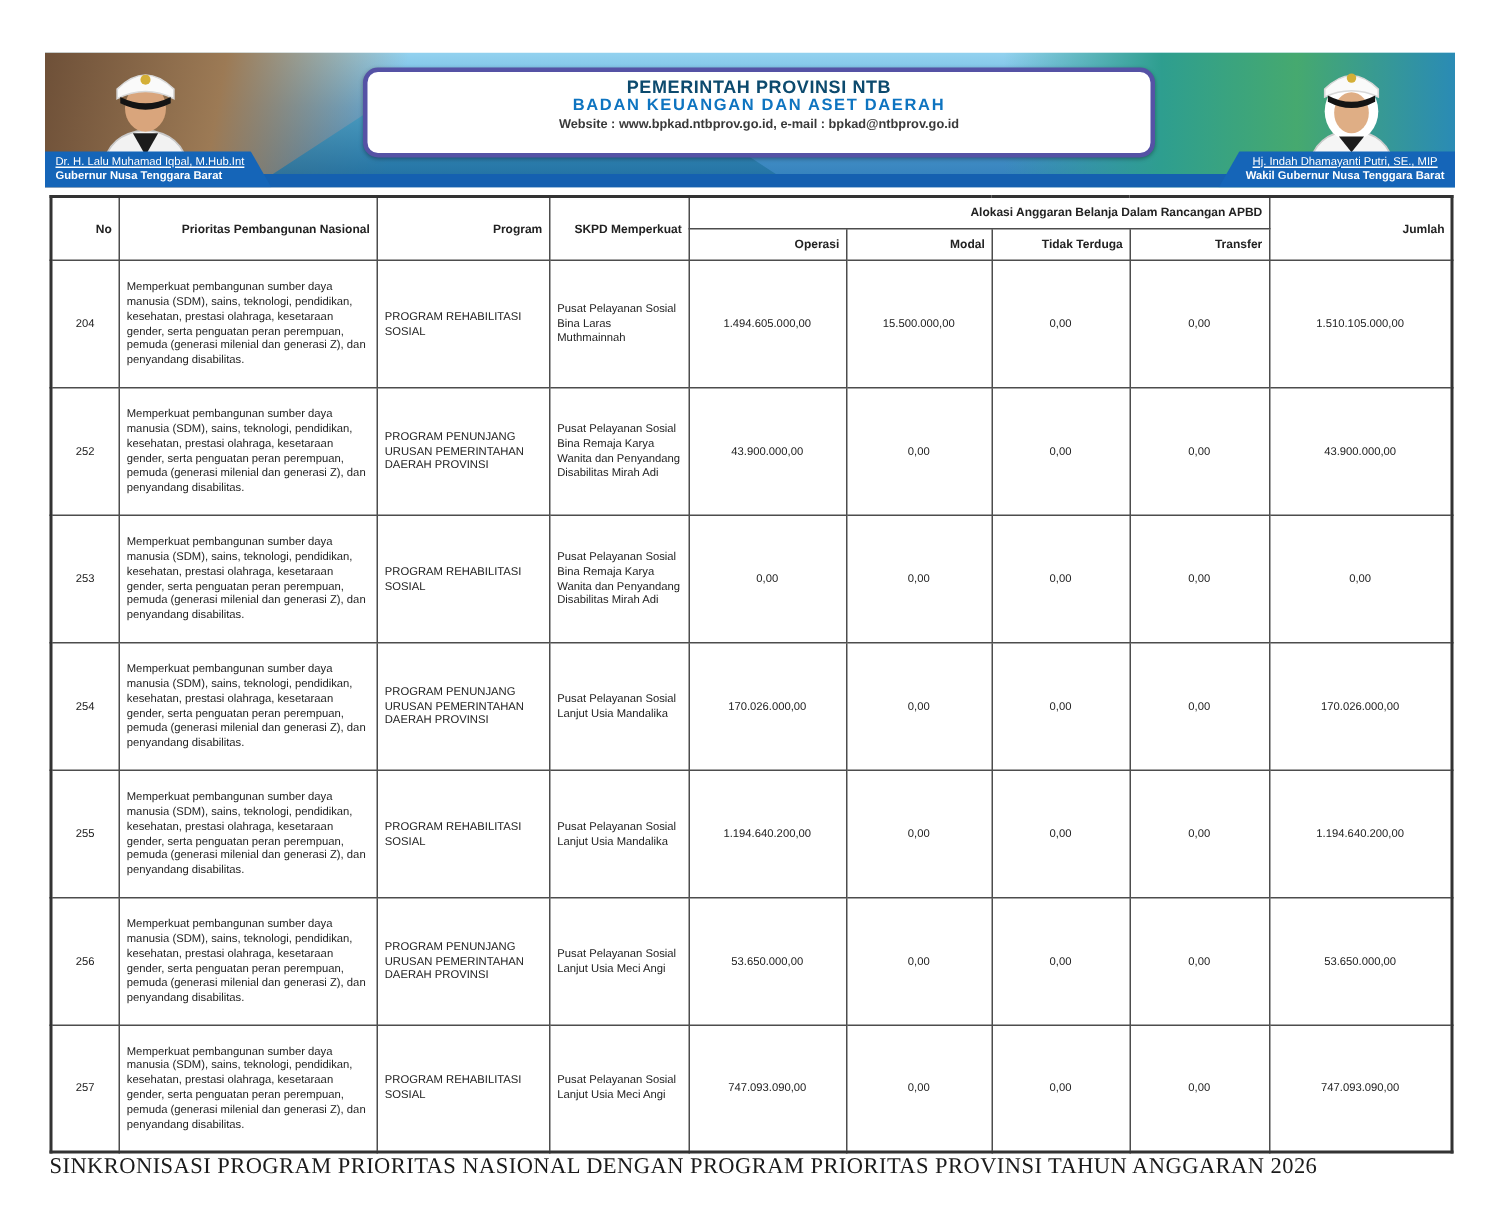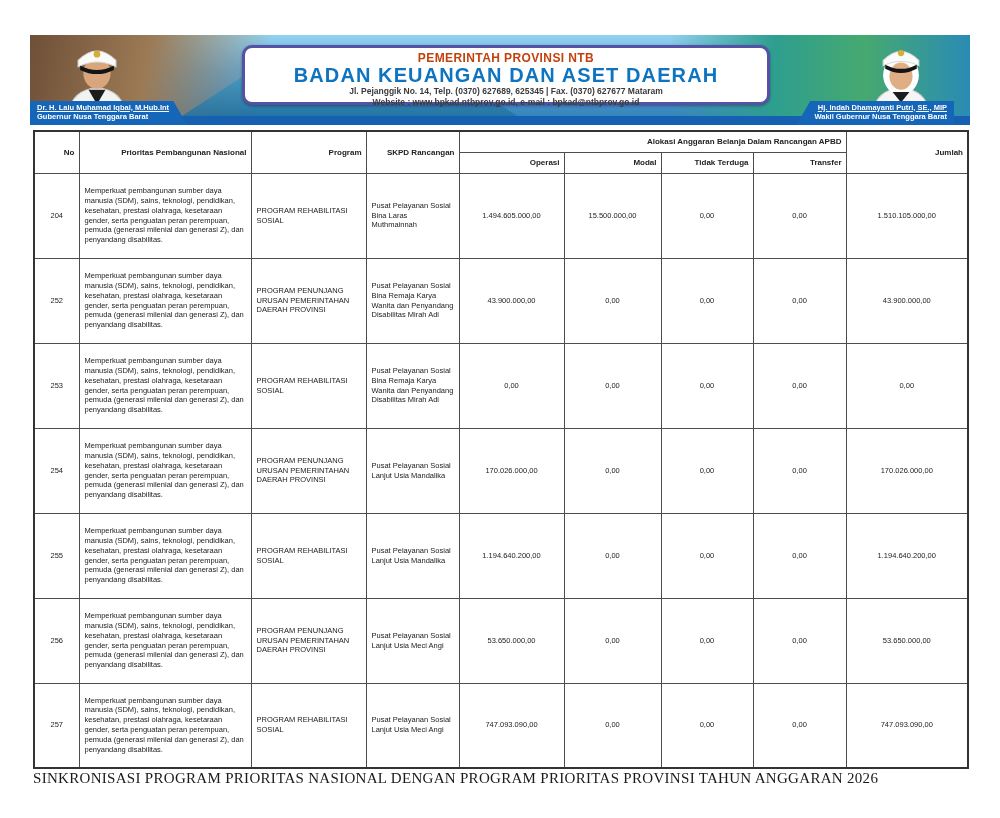--- a/index.html
+++ b/index.html
@@ -19,31 +19,31 @@
     clip-path:polygon(0 100%, 28% 12%, 52% 48%, 74% 18%, 100% 100%); }
   .bg-right-sea { position:absolute; right:0; top:0; width:32%; height:100%;
     background:linear-gradient(90deg,rgba(46,158,143,0) 0%,#2e9e8f 35%,#46a96f 65%,#2a8bb5 100%); }
   .banner-strip { position:absolute; left:0; bottom:0; width:100%; height:9px; background:#1560b0; }
 
   .center-box {
     position:absolute; left:212px; top:10px; width:528px; height:60px;
     background:#ffffff; border:3px solid #5552a5; border-radius:10px;
     text-align:center; padding-top:3px; box-shadow:0 1px 3px rgba(0,0,0,.35);
   }
-  .org-gov  { font-size:12px; font-weight:bold; color:#c2410c; letter-spacing:.4px; }
-  .org-agn  { font-size:20px; font-weight:bold; color:#0e74c0; letter-spacing:1.1px; line-height:1.05; }
+  .org-gov  { font-size:12px; font-weight:bold; color:#0c4a6e; letter-spacing:.4px; }
+  .org-agn  { font-size:11px; font-weight:bold; color:#0e74c0; letter-spacing:1.1px; line-height:1.05; }
   .org-adr, .org-cnt { font-size:8.5px; font-weight:bold; color:#3a3a3a; line-height:1.25; }
 
   .official-label { position:absolute; bottom:0; background:#1565b8; color:#fff;
     font-size:7.5px; line-height:1.3; z-index:3; }
-  .official-label .nm { font-weight:bold; text-decoration:underline; white-space:nowrap; }
+  .official-label .nm { font-weight:normal; text-decoration:underline; white-space:nowrap; }
   .official-label .tt { font-weight:bold; white-space:nowrap; }
   .official-label.left  { left:0; padding:2px 18px 3px 7px;
     clip-path:polygon(0 0, calc(100% - 14px) 0, 100% 100%, 0 100%); }
-  .official-label.right { right:16px; padding:2px 7px 3px 18px; text-align:right;
+  .official-label.right { right:0; padding:2px 7px 3px 18px; text-align:center;
     clip-path:polygon(14px 0, 100% 0, 100% 100%, 0 100%); }
 
   .official-photo { position:absolute; bottom:8px; z-index:2; }
   .official-photo.gov  { left:28px; }
   .official-photo.wagub{ right:30px; }
 
   
   table.budget {
     position:absolute; left:33px; top:130px; width:934px;
     border-collapse:collapse; table-layout:fixed;
@@ -95,21 +95,20 @@
         <path d="M27 58 L35 68 L43 58 Z" fill="#1c1c1c"></path>
         <path d="M18 28 Q35 11 52 28 L52 33 Q35 25 18 33 Z" fill="#fafafa" stroke="#d8d8d8" stroke-width="1"></path>
         <path d="M20 32 Q35 40 50 32 L50 36 Q35 44 20 36 Z" fill="#141414"></path>
         <circle cx="35" cy="21" r="3" fill="#d4af37"></circle>
       </svg>
     </div>
 
     <div class="center-box">
       <div class="org-gov">PEMERINTAH PROVINSI NTB</div>
       <div class="org-agn">BADAN KEUANGAN DAN ASET DAERAH</div>
-      <div class="org-adr">Jl. Pejanggik No. 14, Telp. (0370) 627689, 625345 | Fax. (0370) 627677 Mataram</div>
       <div class="org-cnt">Website : www.bpkad.ntbprov.go.id, e-mail : bpkad@ntbprov.go.id</div>
     </div>
 
     <div class="banner-strip"></div>
 
     <div class="official-label left">
       <div class="nm">Dr. H. Lalu Muhamad Iqbal, M.Hub.Int</div>
       <div class="tt">Gubernur Nusa Tenggara Barat</div>
     </div>
     <div class="official-label right">
@@ -128,21 +127,21 @@
         <col style="width:97px">
         <col style="width:92px">
         <col style="width:93px">
       <col style="width:122px">
     </colgroup>
     <thead>
       <tr>
         <th rowspan="2">No</th>
         <th rowspan="2">Prioritas Pembangunan Nasional</th>
         <th rowspan="2">Program</th>
-        <th rowspan="2">SKPD Rancangan</th>
+        <th rowspan="2">SKPD Memperkuat</th>
         <th colspan="4">Alokasi Anggaran Belanja Dalam Rancangan APBD</th>
         <th rowspan="2">Jumlah</th>
       </tr>
       <tr>
         <th>Operasi</th>
         <th>Modal</th>
         <th>Tidak Terduga</th>
         <th>Transfer</th>
       </tr>
     </thead>

